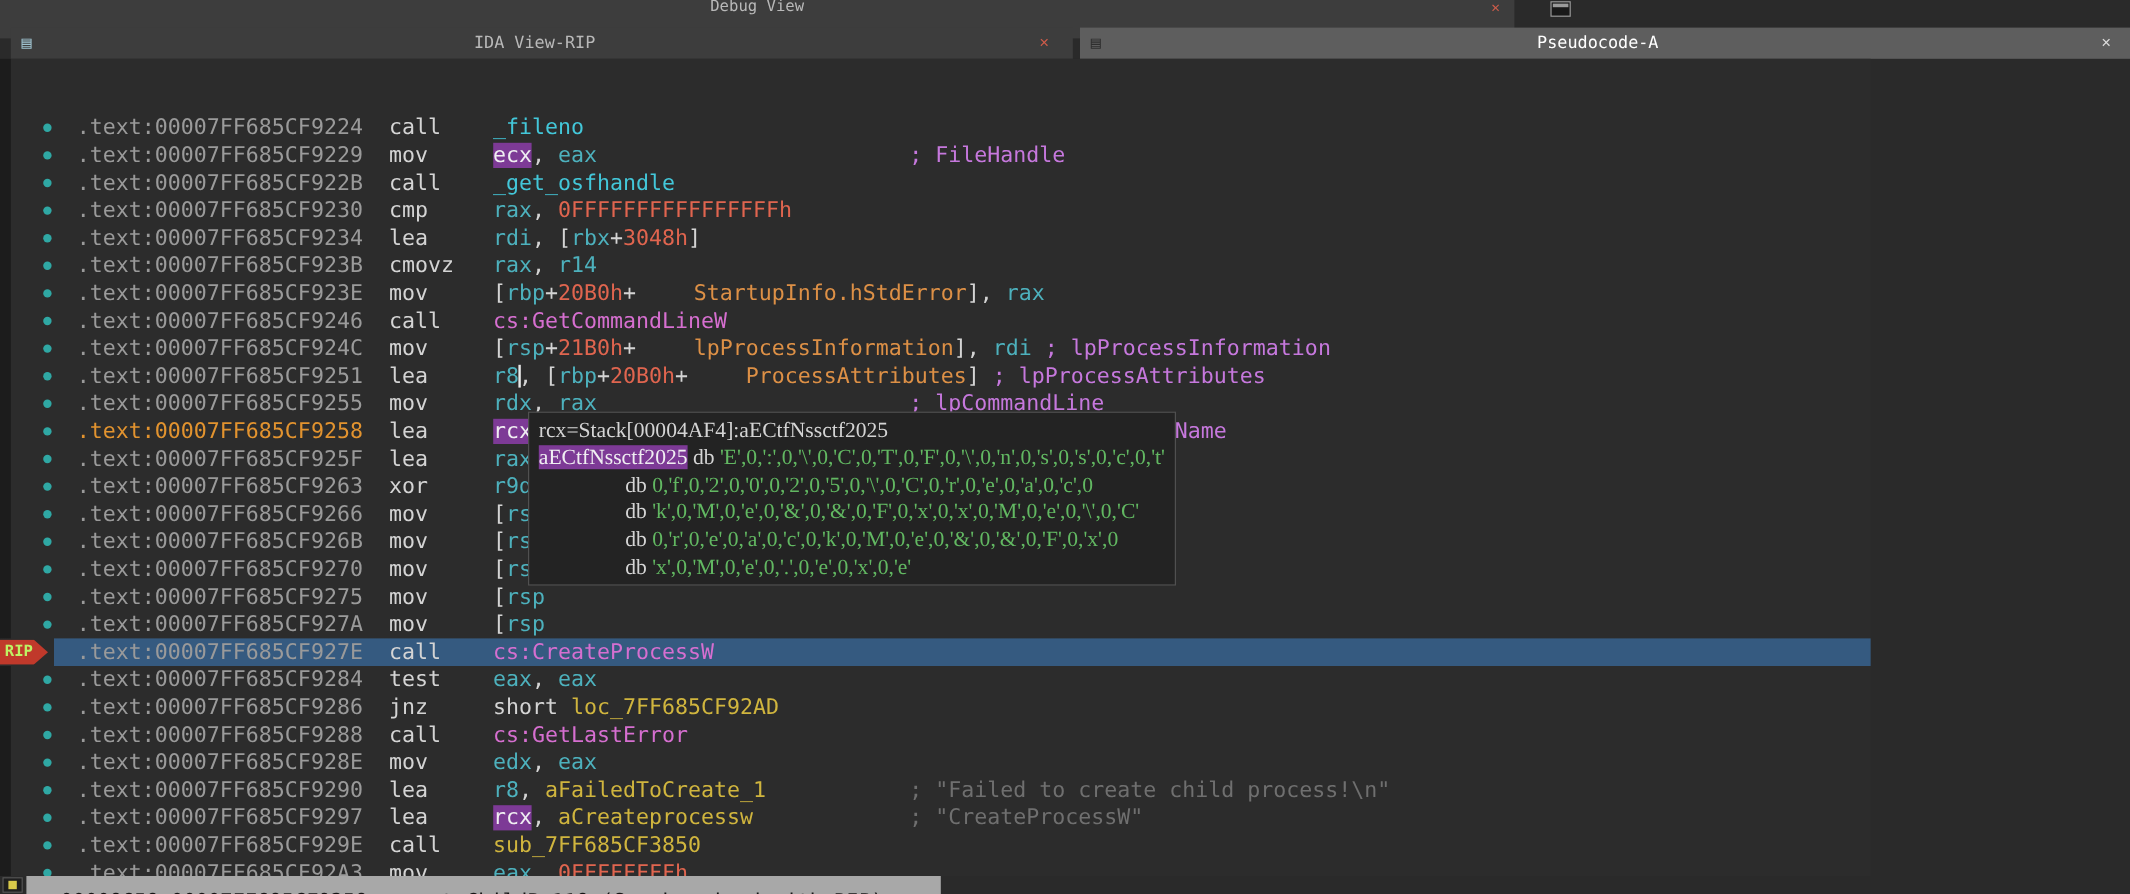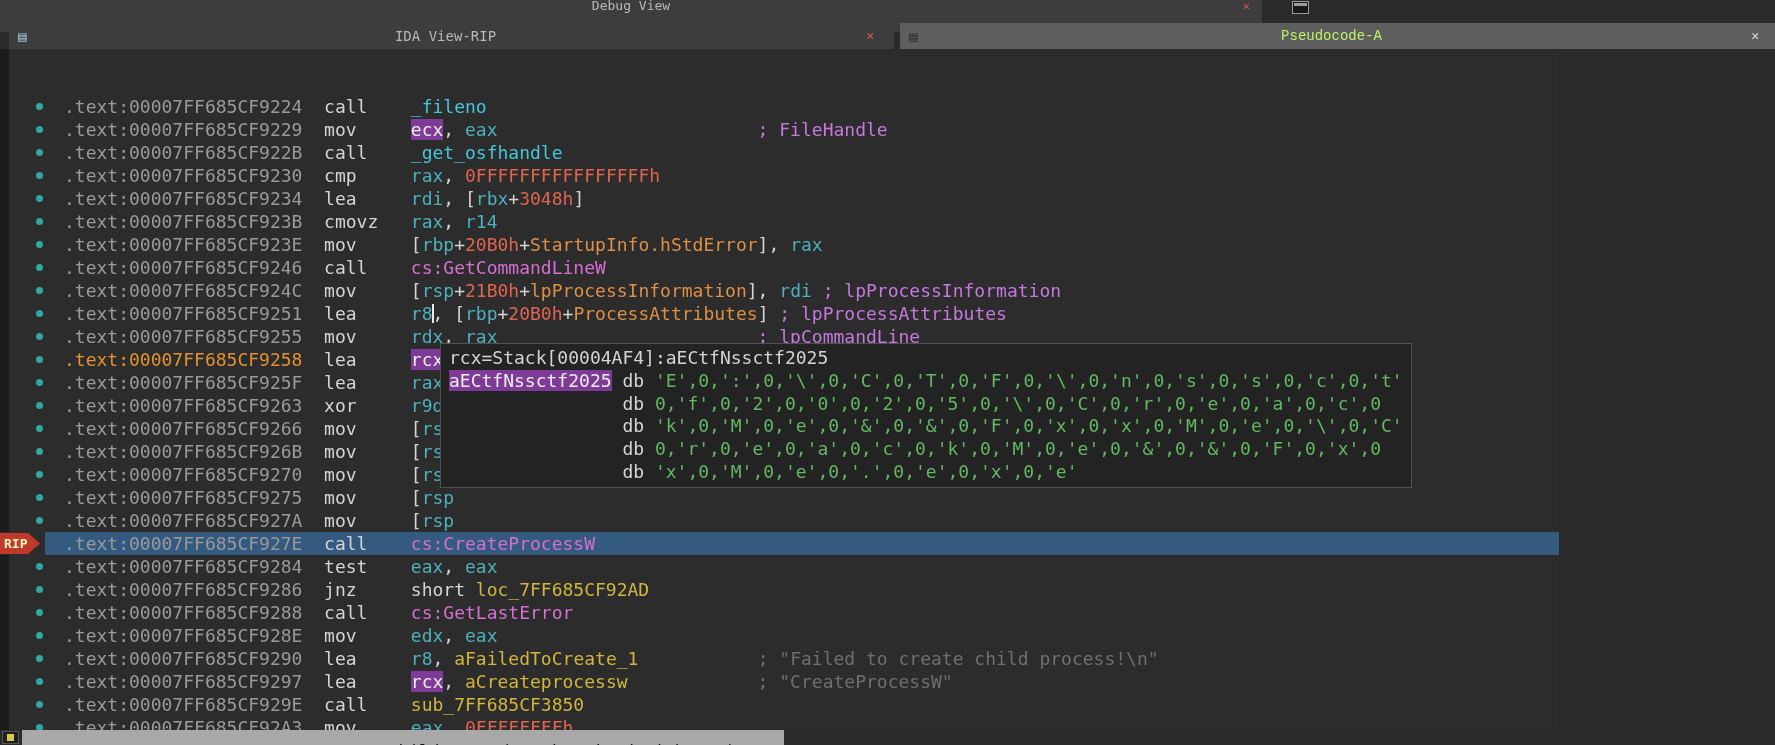--- a/index.html
+++ b/index.html
@@ -16,66 +16,66 @@
   .window-close { position: absolute; right: 12px; top: -1px; font-size: 12px; line-height: 15px; color: #d05c4a; }
   .detached-icon { position: absolute; left: 1292px; top: 1px; width: 17px; height: 13px; background: #191919; border: 1px solid #9a9a9a; }
   .detached-icon .bar { height: 3px; background: #9a9a9a; margin: 1px; }
 
   
   .pane-tab { position: absolute; top: 23px; height: 26px; }
   .tab-left  { left: 9px;   width: 885px; background: #3d3d3d; }
   .tab-right { left: 900px; width: 875px; background: #5e5e5e; }
   .tab-title { position: absolute; left: 0; right: 12px; top: 0; text-align: center; line-height: 26px; font-size: 14px; }
   .tab-left  .tab-title { color: #b9b9b9; }
-  .tab-right .tab-title { color: #bef264; font-family: Liberation Mono, monospace; }
+  .tab-right .tab-title { color: #ffffff; }
   .tab-icon { position: absolute; left: 9px; top: 0; font-size: 14px; line-height: 26px; }
   .tab-left  .tab-icon { color: #9fc3d0; }
   .tab-right .tab-icon { color: #2e2e2e; }
   .tab-close { position: absolute; top: 0; line-height: 26px; font-size: 13px; }
   .tab-left  .tab-close { right: 20px; color: #d05c4a; }
   .tab-right .tab-close { right: 16px; color: #dedede; }
 
   
   #listing {
     position: absolute; left: 0; top: 49px; width: 1559px; height: 681px;
     background: var(--listing-bg, #2c2c2c); overflow: hidden;
     font-size: 18px; line-height: 23px; white-space: pre;
   }
   .left-strip { position: absolute; left: 0; top: 0; width: 9px; height: 100%; background: #1c1c1c; }
   .asm-line { position: relative; height: 23px; padding-left: 64px; }
   .hl-line { background: linear-gradient(to right, #2c2c2c 0 45px, var(--line-highlight, #355a80) 45px 100%); }
   .dot { position: absolute; left: 36px; top: 8px; width: 7px; height: 7px; border-radius: 50%; background: var(--dot, #2fa8a4); }
   .rip-marker {
     position: absolute; left: 0; top: 1px; width: 40px; height: 21px;
-    background: var(--rip-red, #c0392b); color: #fef9c3; font-size: 13px; font-weight: bold;
+    background: var(--rip-red, #c0392b); color: #bef264; font-size: 13px; font-weight: bold;
     line-height: 21px; padding-left: 4px;
     clip-path: polygon(0 0, 70% 0, 100% 50%, 70% 100%, 0 100%);
   }
 
   
   .t-a { color: var(--addr, #9a9a9a); }
   .t-A { color: var(--addr-cur, #e2932f); }
   .t-p { color: var(--plain, #d4d4d4); }
   .t-r { color: var(--reg, #4db1bd); }
   .t-n { color: var(--num, #e0654f); }
-  .t-f { color: var(--field, #dd9046); }
+  .t-f { color: var(--field, #dd9046); margin-left: 48px; }
   .t-c { color: var(--comment, #c678dd); }
   .t-g { color: var(--gray-comment, #6f6f6f); }
   .t-i { color: var(--import, #43c7d9); }
   .t-k { color: var(--pink, #d66fd0); }
   .t-l { color: var(--label, #d0b53e); }
   .t-s { color: var(--string, #62b862); }
   .t-w { color: var(--plain, #d8d8d8); }
   .t-h { background: var(--highlight-bg, #7d3a96); color: var(--highlight-fg, #f0eef2); }
 
   
   #tooltip {
     position: absolute; left: 440px; top: 343px; z-index: 5;
     background: #232323; border: 1px solid #505050; padding: 3px 8px;
-    font-size: 18px; line-height: 22.8px; white-space: pre;
+    font-size: 18px; line-height: 22.8px; white-space: pre; font-family: Liberation Serif, serif;
   }
   .tip-line { height: 22.8px; }
 
   
   .caret { position: absolute; left: 432px; top: 304px; width: 2px; height: 19px; background: #e9e9e9; z-index: 3; }
 
   
   .status-iconbox { position: absolute; left: 2px; top: 731px; width: 17px; height: 13px; background: #1f1f1f; border: 1px solid #555555; }
   .status-iconbox .glow { width: 7px; height: 7px; background: #d8c94a; margin: 2px auto; }
   .status-bar {

